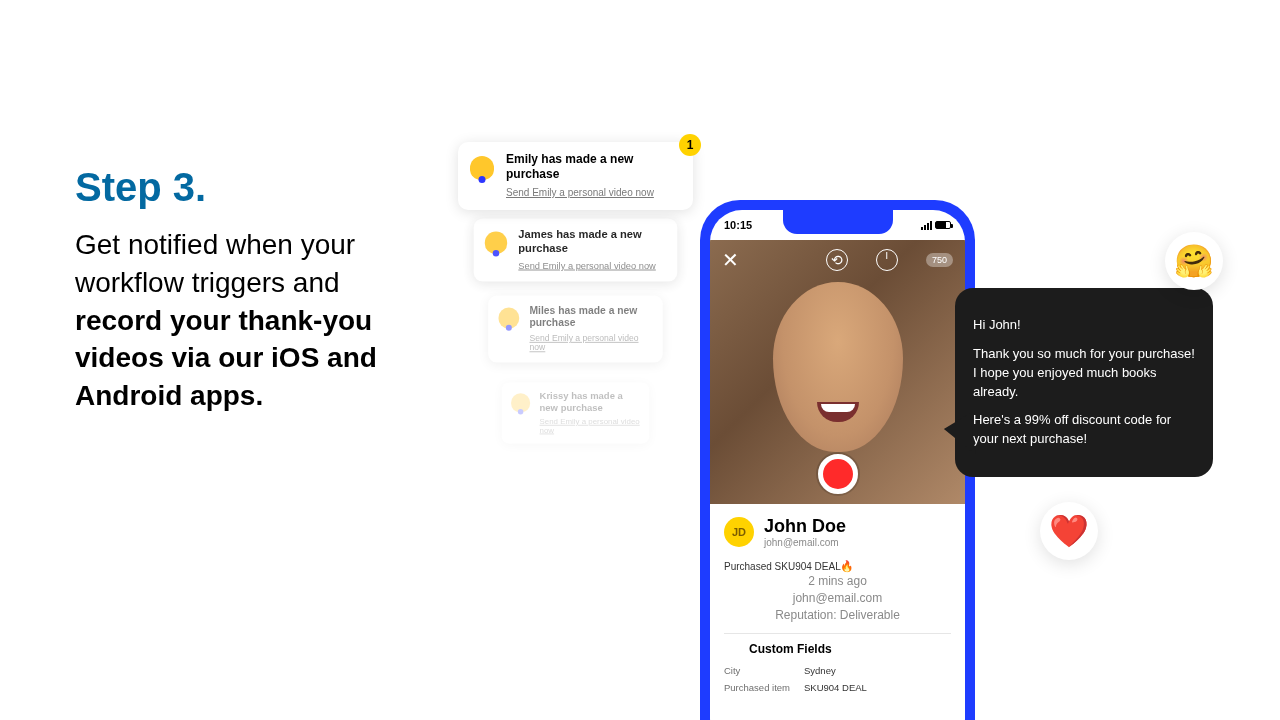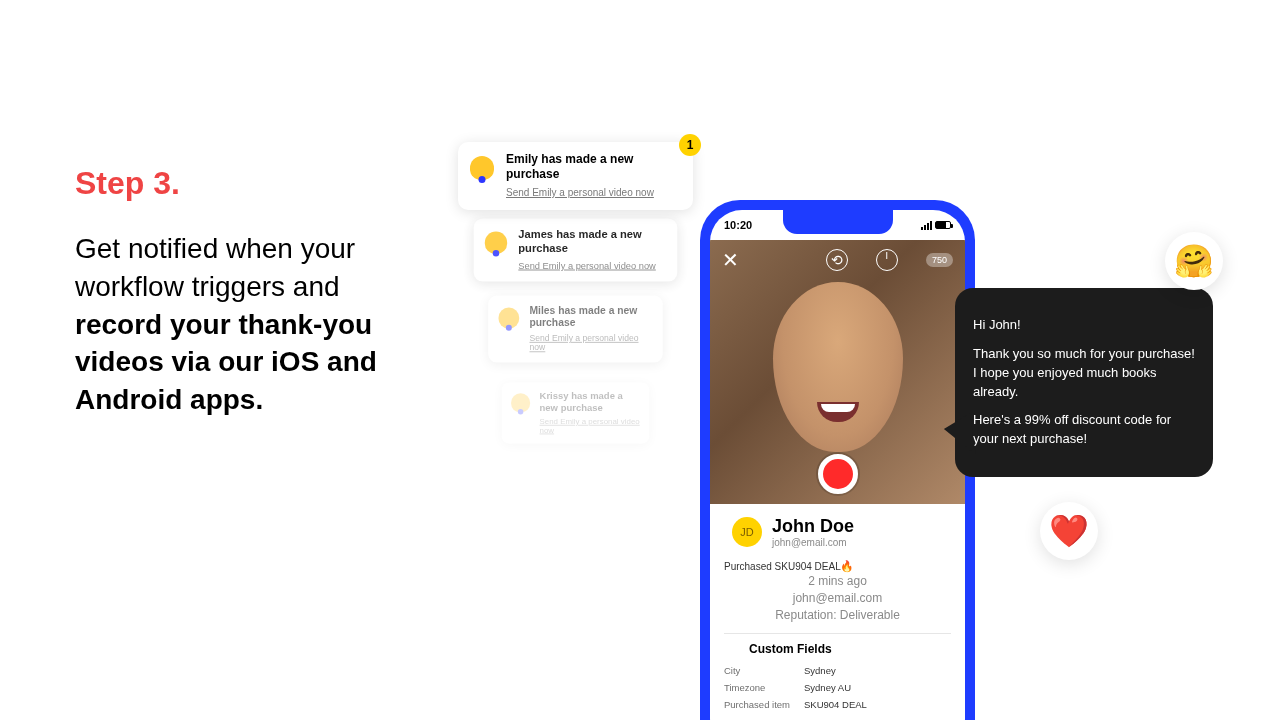--- a/index.html
+++ b/index.html
@@ -13,24 +13,24 @@
 }
 
 
 .left-col {
   position: absolute;
   left: 75px;
   top: 165px;
   width: 340px;
 }
 .step-title {
-  font-size: 32px;
+  font-size: 40px;
   font-weight: 800;
-  color: #ef4444;
-  margin-bottom: 28px;
+  color: #0369a1;
+  margin-bottom: 16px;
 }
 .step-desc {
   font-size: 28px;
   line-height: 1.35;
   color: #000;
   font-weight: 400;
 }
 .step-desc b { font-weight: 700; }
 
 
@@ -197,21 +197,21 @@
 }
 
 .card {
   padding: 12px 14px;
 }
 .user-row { display:flex; align-items:center; gap:10px; margin-bottom:2px; }
 .avatar {
   width:30px; height:30px; border-radius:50%;
   background:#ffd200; color:#7a5c00;
   display:flex; align-items:center; justify-content:center;
-  font-size:11px; font-weight:400;margin-left:8px;
+  font-size:11px; font-weight:700;
 }
 .user-name { font-size:18px; font-weight:800; }
 .user-email { font-size:10px; color:#8a8a8a; }
 .purchase-line { font-size:10px; color:#333; margin-top:12px; }
 .meta-line { font-size:12px; color:#8a8a8a; line-height:1.4;text-align:center; }
 .divider { border:none; border-top:1px solid #e6e6e6; margin:10px 0 8px; }
 .section-title { font-size:12px; font-weight:800; margin-bottom:6px;margin-left:25px; }
 .field-row { display:flex; font-size:9.5px; color:#6f6f6f; padding:3px 0; }
 .field-row .k { width:80px; }
 .field-row .v { color:#333; }
@@ -288,21 +288,21 @@
     <div class="bell"></div>
     <div class="notif-title">Krissy has made a new purchase</div>
     <span class="notif-link">Send Emily a personal video now</span>
   </div>
 </div>
 
 <div class="phone">
   <div class="phone-inner">
     <div class="notch"></div>
     <div class="status-bar">
-      <span>10:20</span>
+      <span>10:15</span>
       <div class="status-right">
         <div class="sig-bars">
             <span></span>
             <span></span>
             <span></span>
             <span></span>
           </div>
         <div class="batt">
             <i></i>
           </div>
@@ -339,24 +339,20 @@
       <div class="meta-line">2 mins ago</div>
       <div class="meta-line">john@email.com</div>
       <div class="meta-line">Reputation: Deliverable</div>
       <hr class="divider">
       <div class="section-title">Custom Fields</div>
       <div class="field-row">
         <div class="k">City</div>
         <div class="v">Sydney</div>
       </div>
       <div class="field-row">
-        <div class="k">Timezone</div>
-        <div class="v">Sydney AU</div>
-      </div>
-      <div class="field-row">
         <div class="k">Purchased item</div>
         <div class="v">SKU904 DEAL</div>
       </div>
     </div>
   </div>
 </div>
 
 <div class="bubble-wrap">
   <div class="bubble-tail"></div>
   <div class="bubble">

